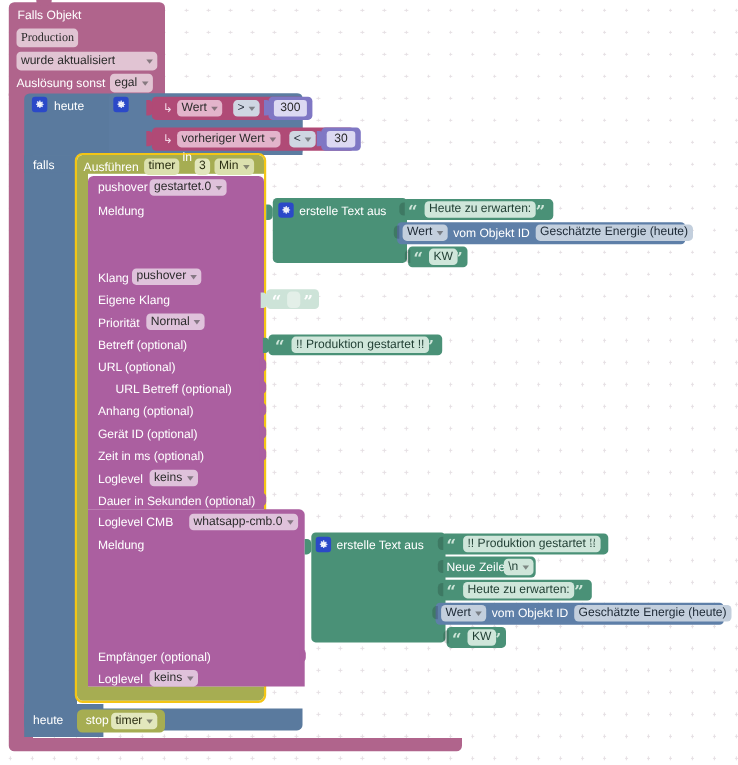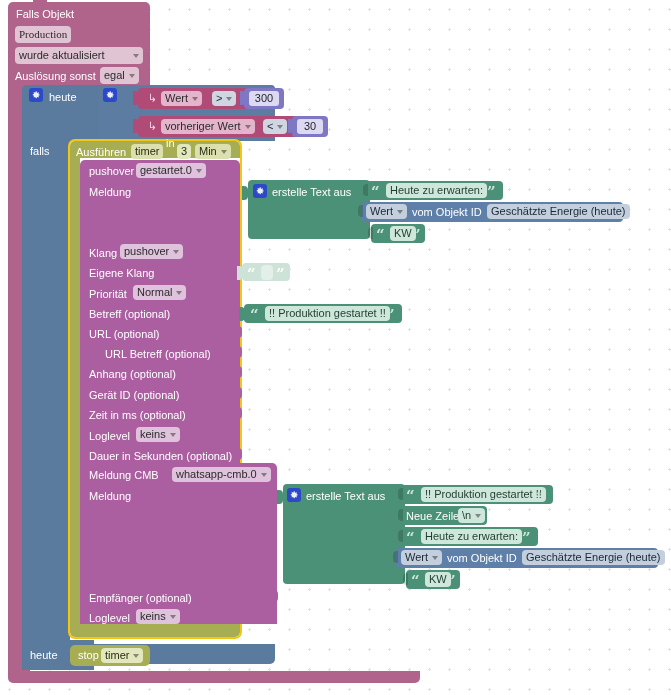--- a/index.html
+++ b/index.html
@@ -277,21 +277,21 @@
   <div class="blk c-text" style="left:244px;top:304px;width:158px;height:19px;border-radius:4px;"></div>
   <div class="cplug c-text" style="left:239px;top:307px;"></div>
   <div class="quote" style="left:250px;top:308px;">“</div>
   <div class="fld tx" style="left:265px;top:306px;">
     <span>!! Produktion gestartet !!</span>
   </div>
   <div class="quote" style="left:386px;top:308px;">”</div>
 
   <div class="blk c-send" style="left:80px;top:463px;width:197px;height:161px;border-radius:0 5px 0 0;"></div>
 
-  <div class="lbl" style="left:89px;top:469px;">Meldung CMB</div>
+  <div class="lbl" style="left:89px;top:469px;">Loglevel CMB</div>
   <div class="fld" style="left:172px;top:467px;">
     <span>whatsapp-cmb.0</span>
     <span class="caret"></span>
   </div>
 
   <div class="lbl" style="left:89px;top:490px;">Meldung</div>
   <div class="lbl" style="left:89px;top:592px;">Empfänger (optional)</div>
   <div class="blk c-send" style="left:272px;top:590px;width:6px;height:12px;border-radius:0 4px 4px 0;"></div>
   <div class="lbl" style="left:89px;top:612px;">Loglevel</div>
   <div class="fld" style="left:136px;top:609px;">

